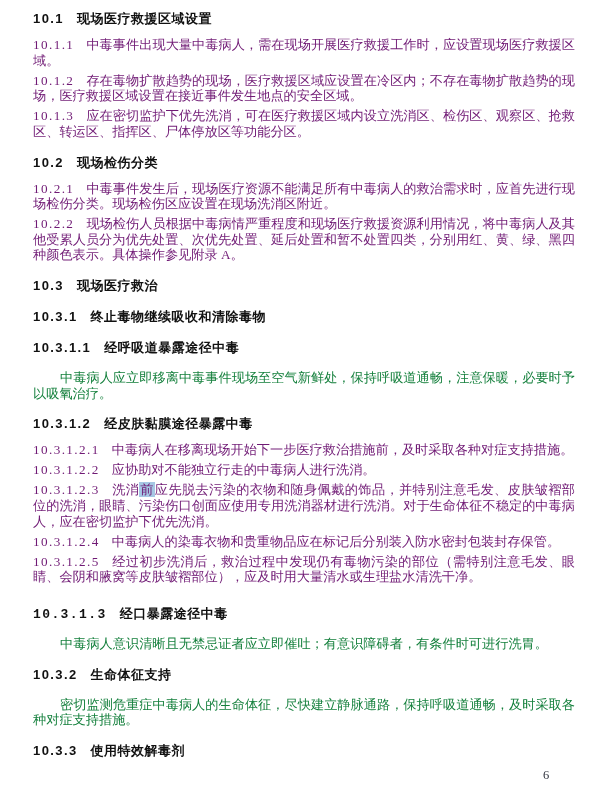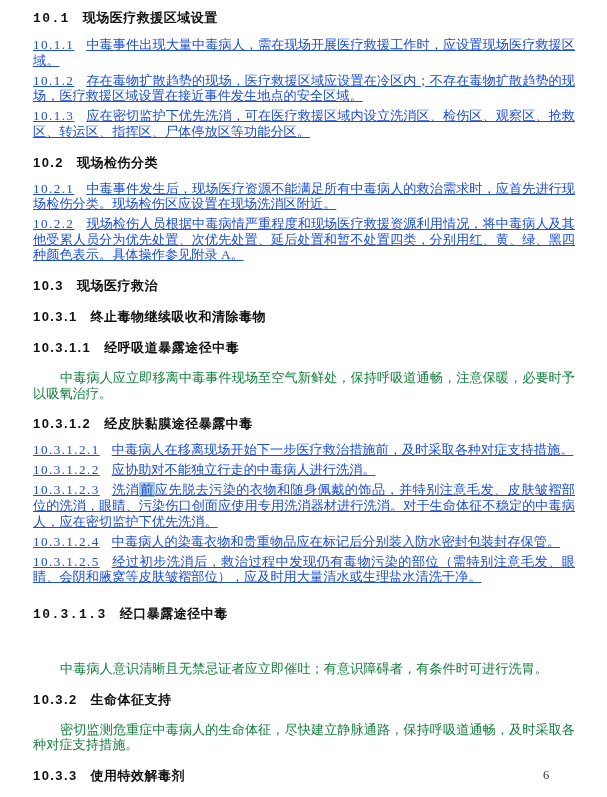--- a/index.html
+++ b/index.html
@@ -19,41 +19,40 @@
   }
   .h {
     font-family:"Liberation Sans","DejaVu Sans",sans-serif;
     font-size:13px;
     font-weight:700;
     line-height:16px;
     color:#111111;
     margin:15px 0 10px;
     letter-spacing:0.5px;
   }
-  .h:first-child { margin-top:0;font-family:Liberation Mono, monospace; }
+  .h:first-child { margin-top:0; }
   .h .num { margin-right:13px; letter-spacing:1.4px; }
   .clause {
     font-size:13.2px;
     line-height:15.6px;
     margin:0 0 4.5px;
     text-align:justify;
-    color:#1d4ed8;
-    text-decoration:underline;
+    color:#701a75;
   }
   .clause .num { margin-right:12px; letter-spacing:1.4px; white-space:nowrap; }
   .para {
     font-size:13.2px;
     line-height:15.6px;
     margin:14px 0 4.5px;
     text-indent:2.05em;
     text-align:justify;
     color:#15803d;
   }
   .sp-lg { margin-top:22px;font-family:Liberation Mono, monospace; }
-  .sp-md { margin-top:38px; }
+  .sp-md { margin-top:13px; }
   .hl { color:inherit; padding:0 1px; }
   .pagenum {
     position:absolute;
     left:543px; top:768px;
     font-size:12.5px;
     color:#30343f;
     font-family:"Liberation Serif","DejaVu Serif",serif;
   }
 </style>
 </head>

